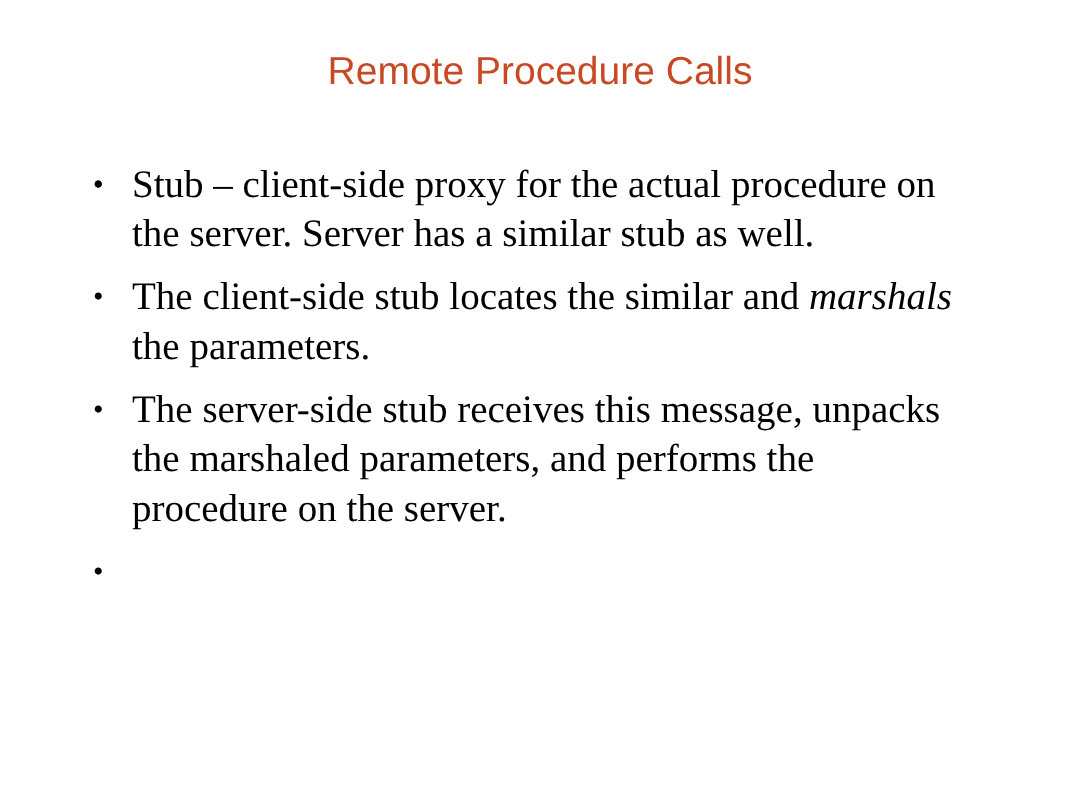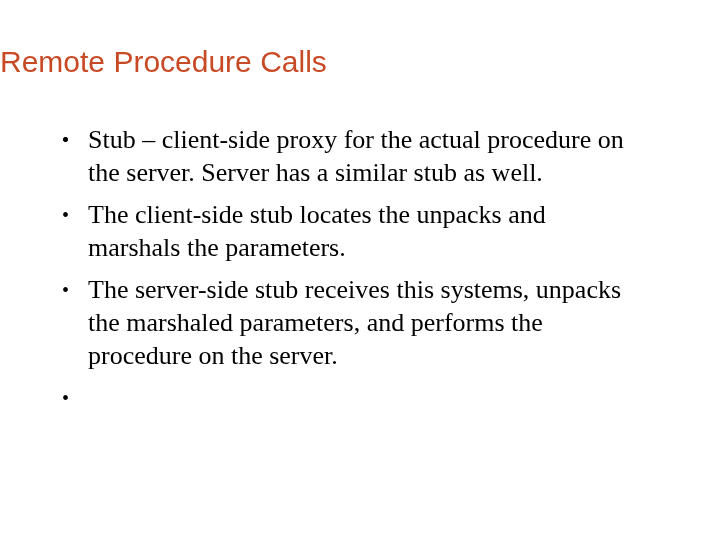--- a/index.html
+++ b/index.html
@@ -10,24 +10,24 @@
   .slide {
     position: relative;
     width: 720px;
     height: 540px;
     background: var(--bg-color, #ffffff);
     overflow: hidden;
     font-family: "Liberation Serif", serif;
     color: var(--body-color, #000000);
   }
   .slide-title {
-    margin-top: 44px;
-    text-align: left;
+    margin-top: 32px;
+    text-align: center;
     font-family: "Liberation Sans", sans-serif;
-    font-size: 30px;
+    font-size: 26px;
     line-height: 1.2;
     color: var(--title-color, #c84a24);
   }
   .bullet-list {
     list-style: none;
     margin: 43px 0 0 0;
     padding: 0 80px 0 88px;
     font-size: 26px;
     line-height: 33px;
   }
@@ -39,31 +39,31 @@
     position: absolute;
     left: -26px;
     top: 1px;
     font-size: 20px;
     line-height: 33px;
   }
   .content {
     white-space: pre-wrap;
   }
   .seg-bold { font-weight: normal; }
-  .seg-italic { }
+  .seg-italic { font-style: italic; }
   .seg-arrow {
     font-family: "DejaVu Sans", sans-serif;
     font-size: 24px;
   }
 </style>
 </head>
 <body>
 
 <div class="slide">
   <div class="slide-title">Remote Procedure Calls</div>
   <ul class="bullet-list">
       <li class="bullet-item"><span class="marker">•</span></li>
       <li class="bullet-item"><span class="marker">•</span><span class="content"><span class="seg-bold">Stub</span><span> – client-side proxy for the actual procedure on the server. Server has a similar stub as well.</span></span></li>
-      <li class="bullet-item"><span class="marker">•</span><span class="content"><span>The client-side stub locates the unpacks and </span><span class="seg-italic">marshals</span><span> the parameters.</span></span></li>
-      <li class="bullet-item"><span class="marker">•</span><span class="content"><span>The server-side stub receives this systems, unpacks the marshaled parameters, and performs the procedure on the server.</span></span></li>
+      <li class="bullet-item"><span class="marker">•</span><span class="content"><span>The client-side stub locates the similar and </span><span class="seg-italic">marshals</span><span> the parameters.</span></span></li>
+      <li class="bullet-item"><span class="marker">•</span><span class="content"><span>The server-side stub receives this message, unpacks the marshaled parameters, and performs the procedure on the server.</span></span></li>
       <li class="bullet-item"><span class="marker">•</span></li>
     </ul>
 </div>
 
 </body></html>

